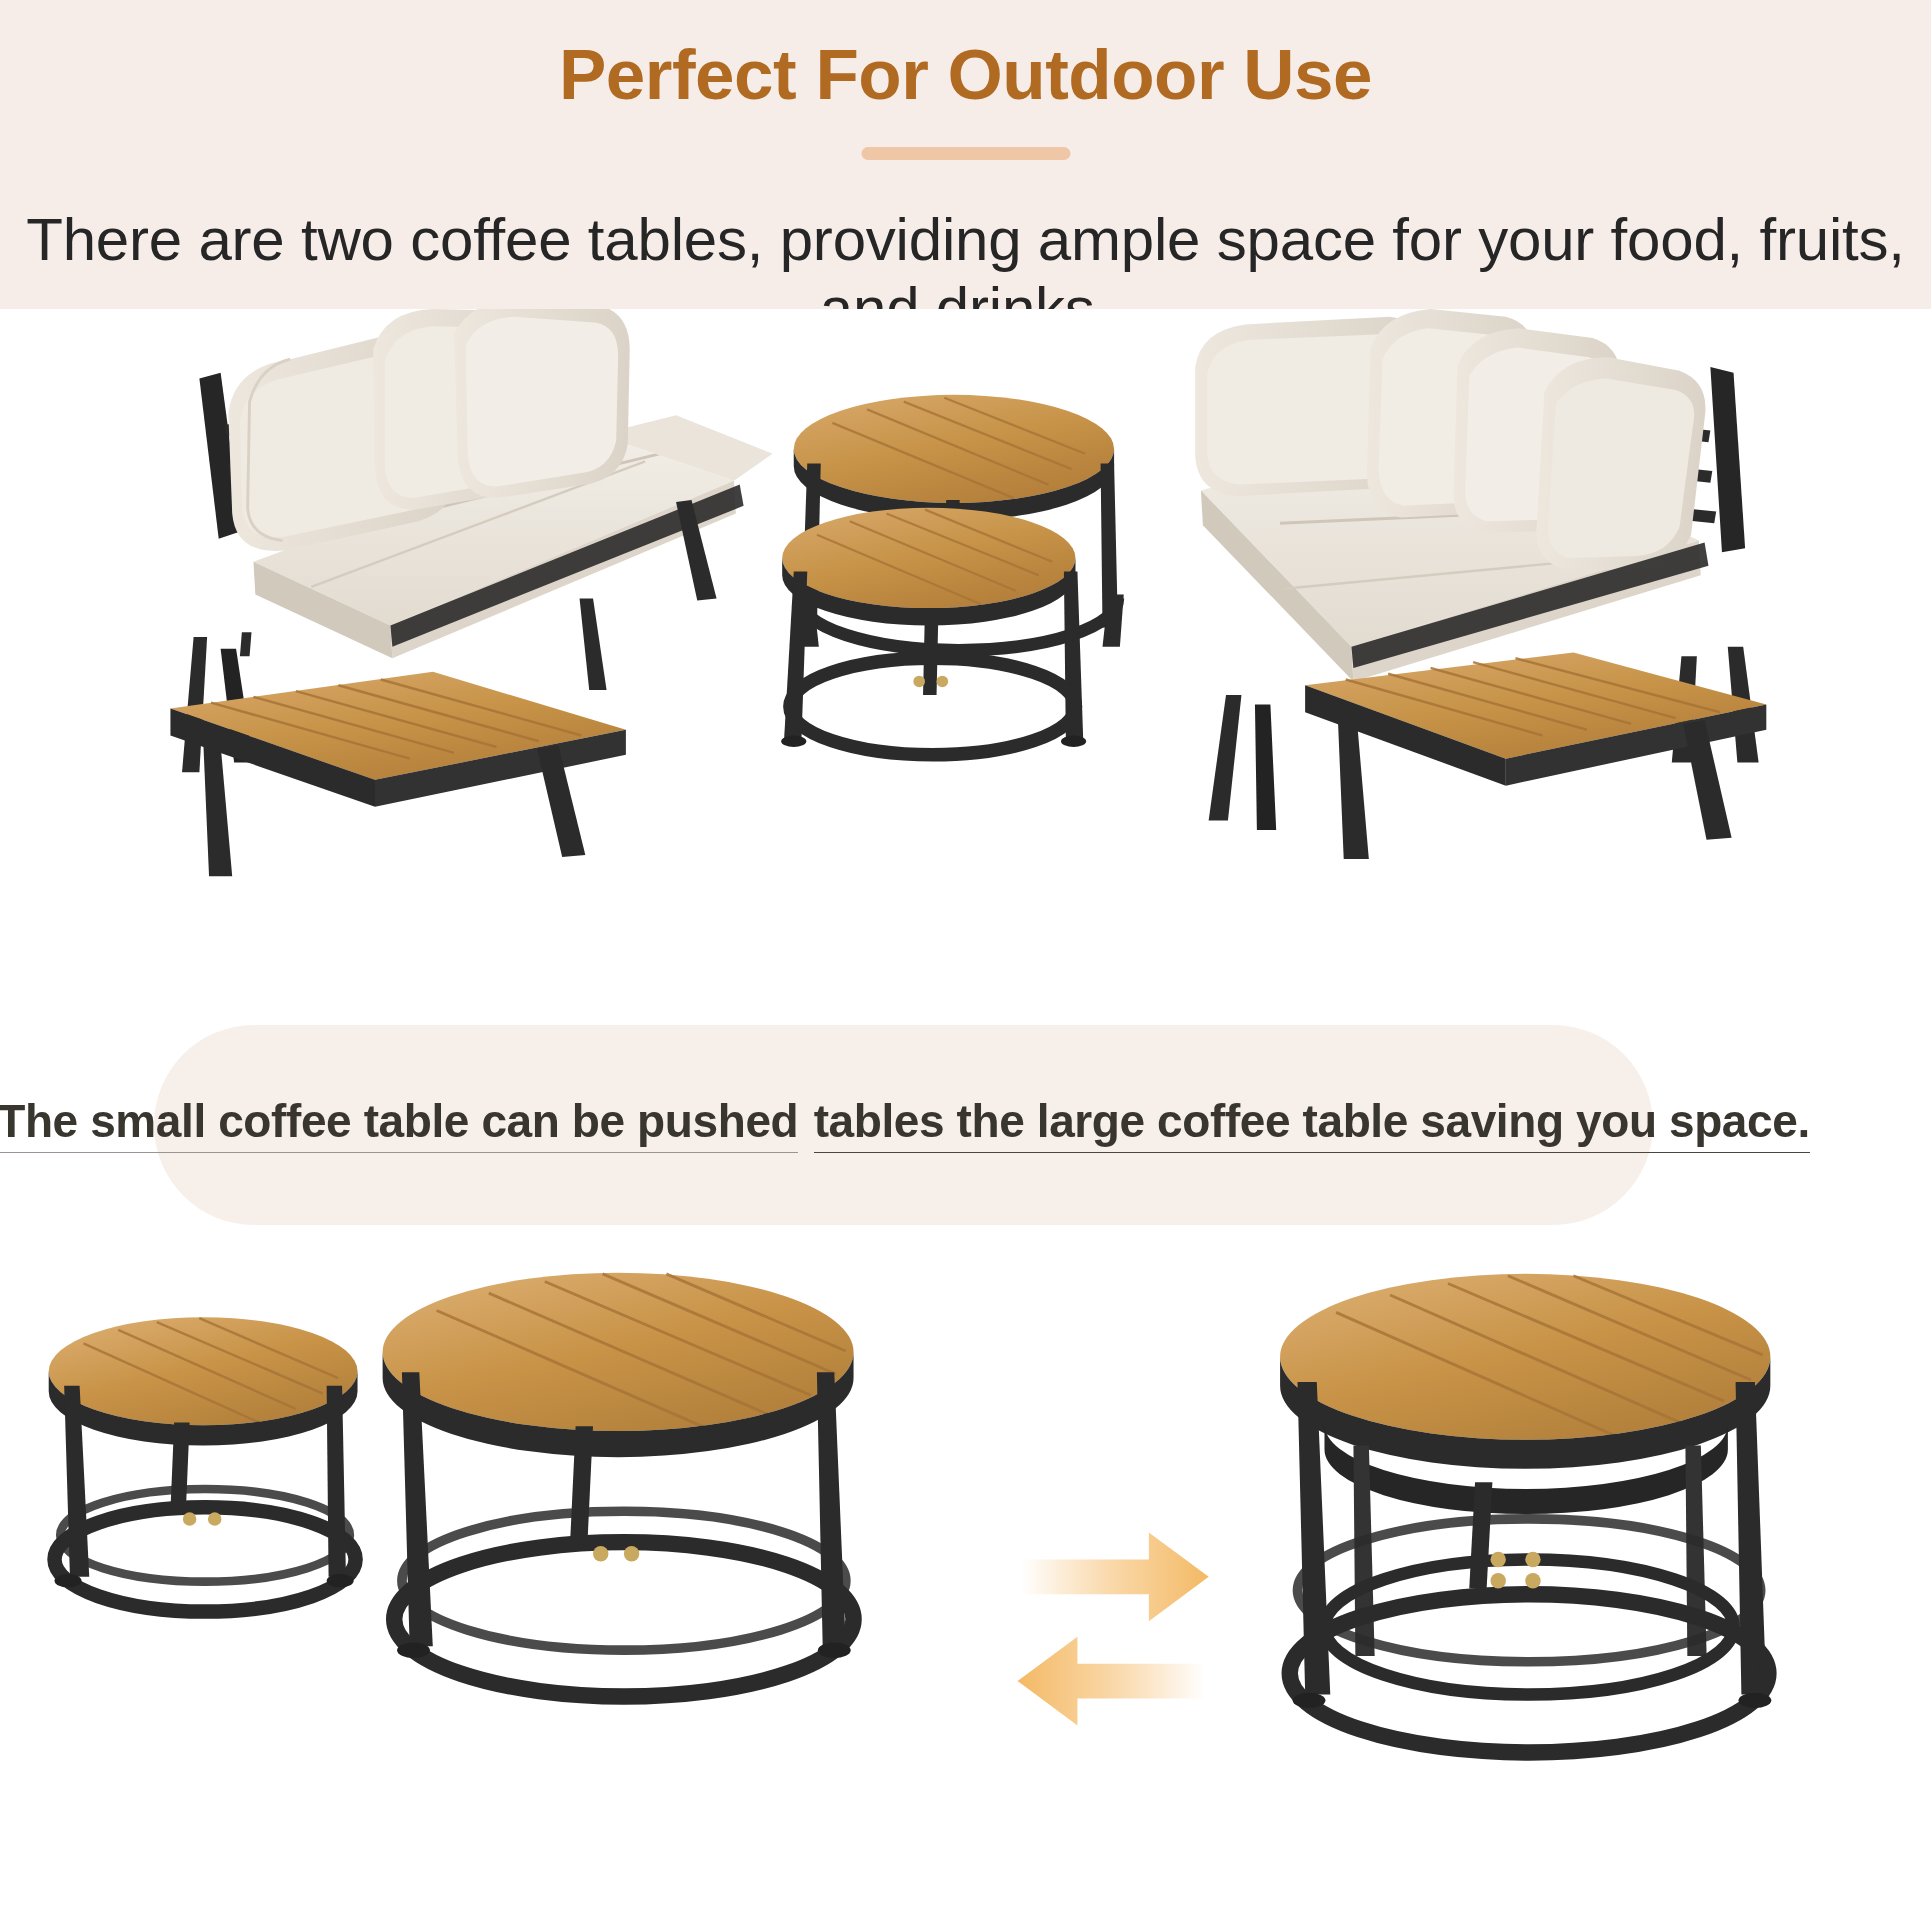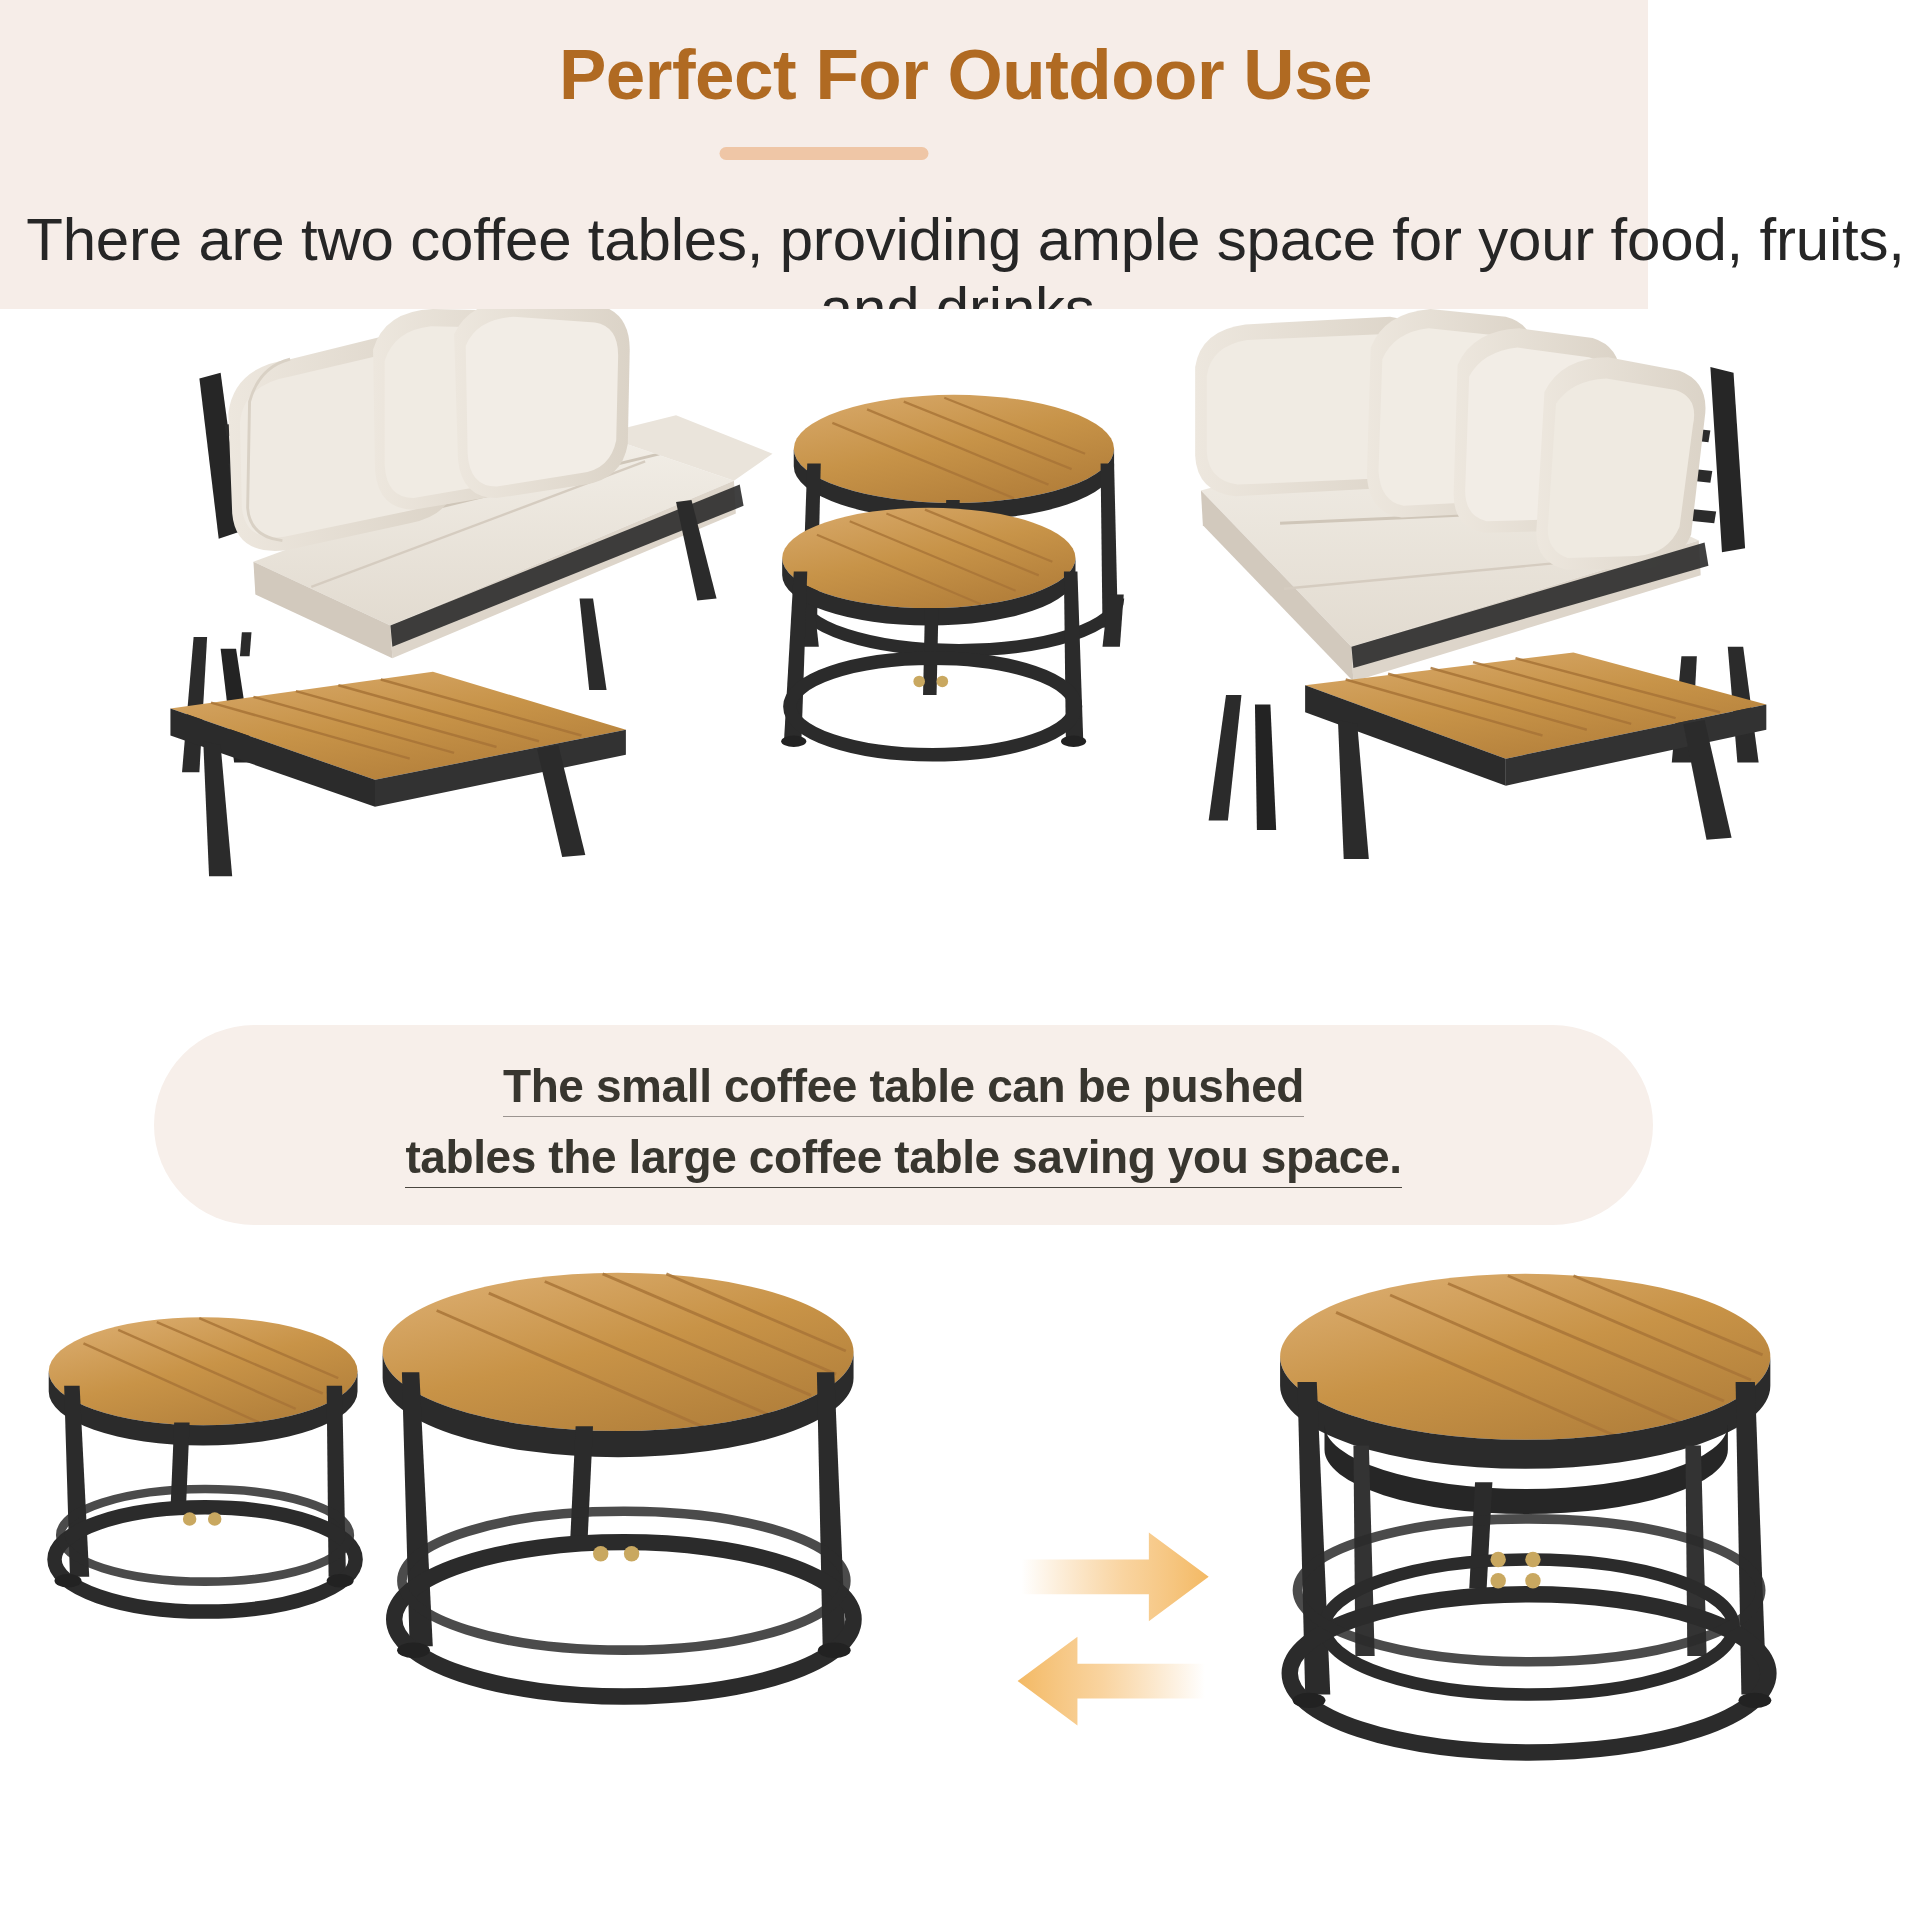--- a/index.html
+++ b/index.html
@@ -6,21 +6,21 @@
   html,body { width:1931px; height:1931px; }
   body {
     font-family:"Liberation Sans", sans-serif;
     background:#ffffff;
     position:relative;
     overflow:hidden;
   }
 
   
   .header-band{
-    position:absolute; left:0; top:0; width:1648px; height:309px;
+    position:absolute; left:0; top:0; width:1931px; height:309px;
     background:#F6EDE8;
   }
   .headline{
     position:absolute; left:0; top:35px; width:1931px;
     text-align:center;
     font-size:71px; font-weight:bold; letter-spacing:-0.5px;
     color:#B06A22;
     line-height:1.12;
   }
   .divider{
@@ -44,21 +44,21 @@
 
   
   .callout{
     position:absolute; left:154px; top:1025px;
     width:1499px; height:200px;
     background:#F7EFEA;
     border-radius:100px;
   }
   .callout-inner{
     position:absolute; left:0; top:0; width:100%; height:100%;
-    display:flex; flex-direction:column;
+    display:flex; flex-direction:row;
     align-items:center; justify-content:center;
     gap:15.4px;
   }
   .callout-line{
     font-size:46px; font-weight:bold; color:#38362F;
     letter-spacing:-0.4px;
     border-bottom:1.9px solid #9b9490;
     padding-bottom:5.8px;
     line-height:1.06;
     white-space:nowrap;

